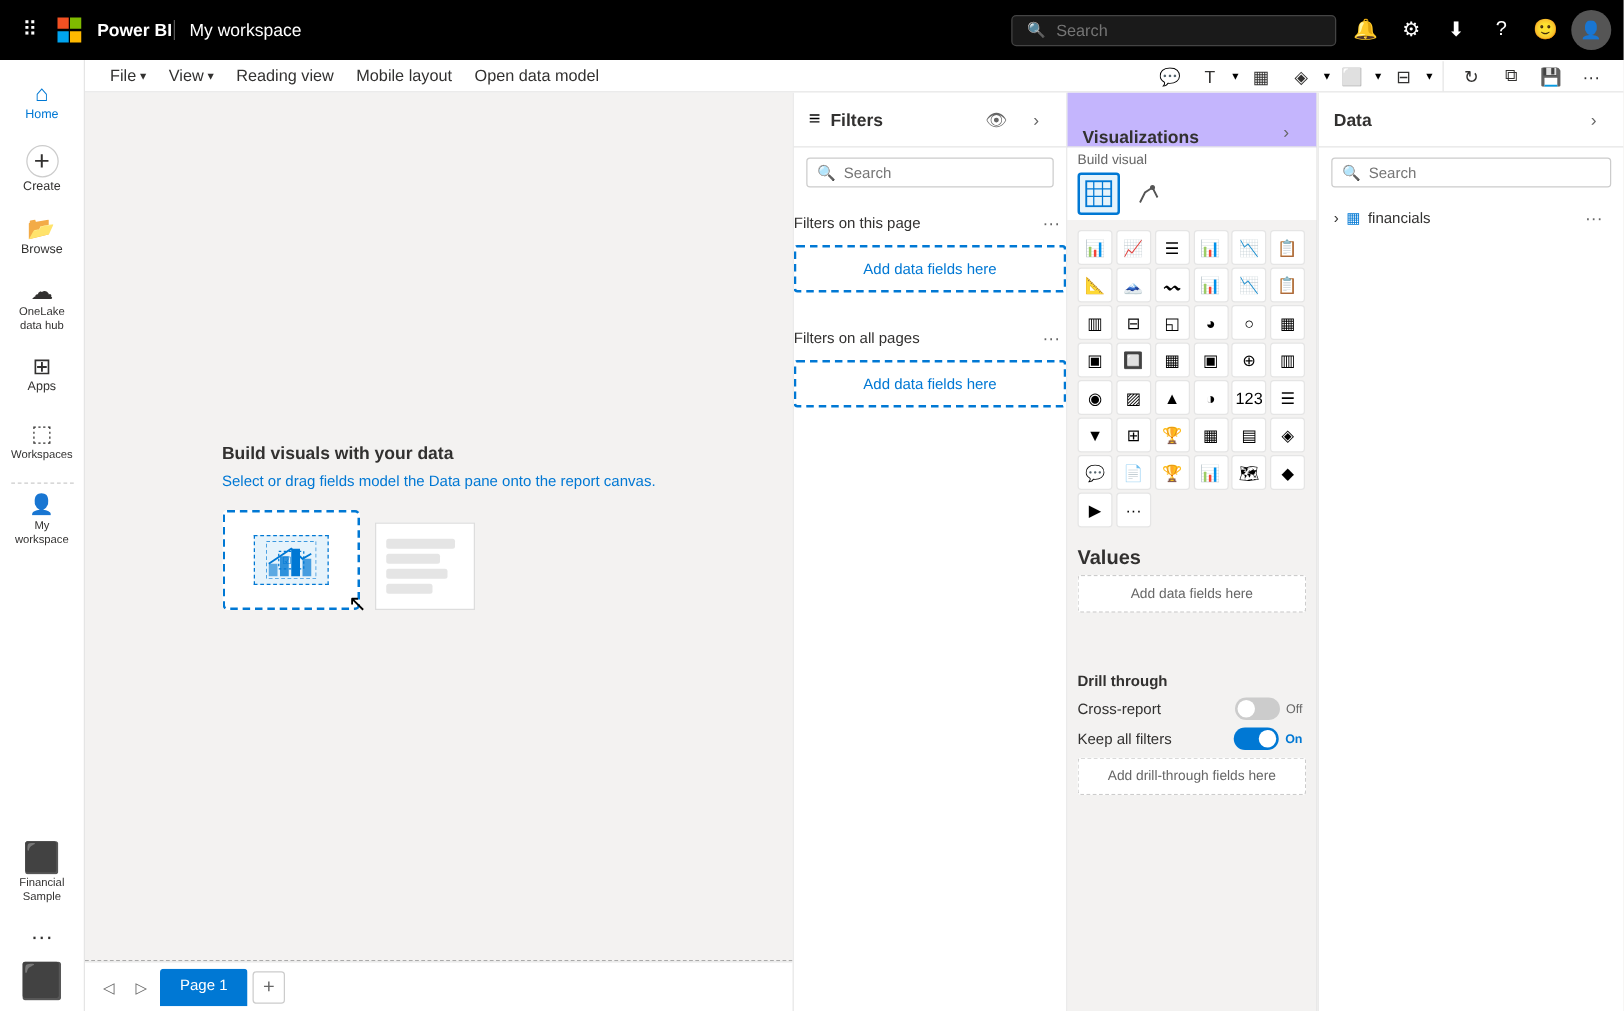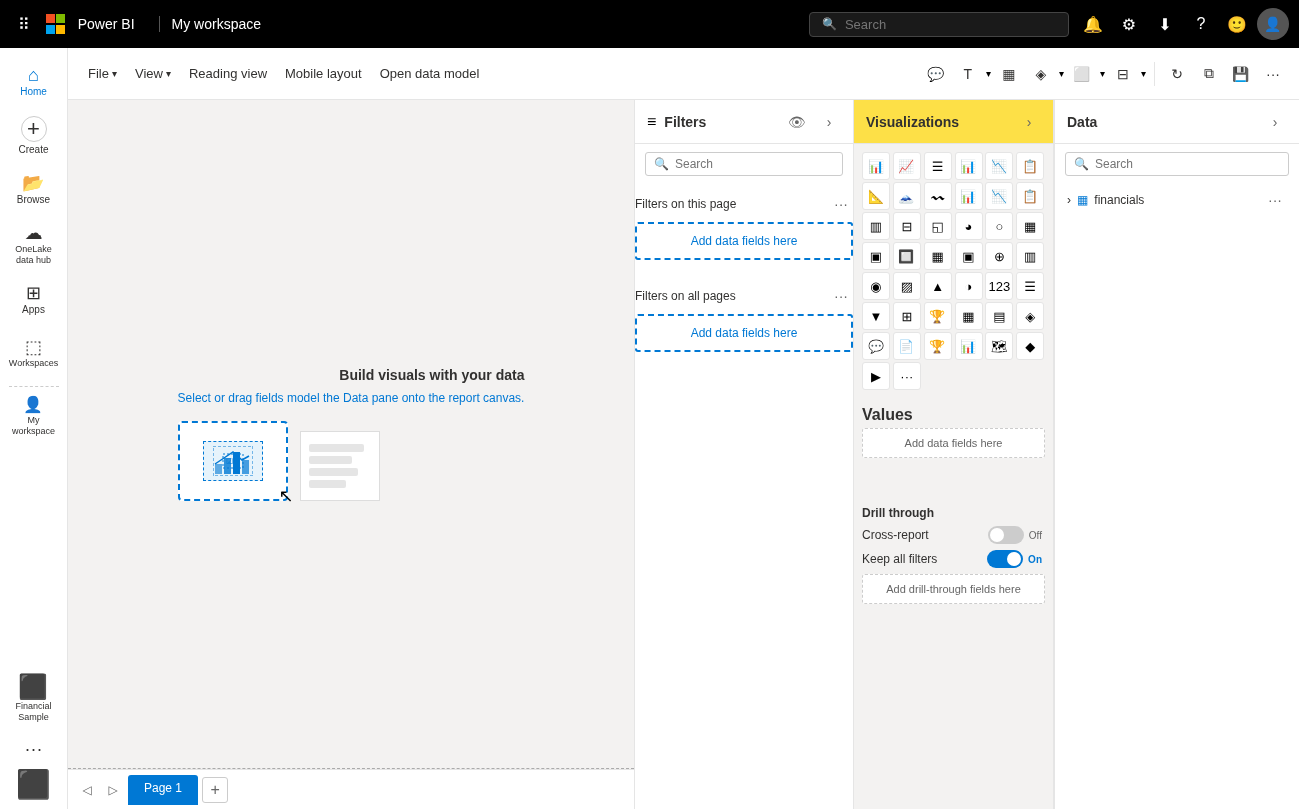--- a/index.html
+++ b/index.html
@@ -16,21 +16,21 @@
       flex-shrink: 0;
     }
     .top-nav-grid { color: white; font-size: 16px; cursor: pointer; padding: 4px 8px; }
     .ms-logo { display: flex; gap: 1px; margin-right: 4px; }
     .ms-logo-sq { width: 9px; height: 9px; }
     .ms-logo-sq.red { background: #f25022; }
     .ms-logo-sq.green { background: #7fba00; }
     .ms-logo-sq.blue { background: #00a4ef; }
     .ms-logo-sq.yellow { background: #ffb900; }
     .ms-logo-grid { display: grid; grid-template-columns: 1fr 1fr; grid-template-rows: 1fr 1fr; gap: 1px; width: 20px; height: 20px; }
-    .top-nav-brand { color: white; font-size: 14px; font-weight: 400; margin-right: 4px; border-right: 1px solid #555; padding-right: 24px; }
+    .top-nav-brand { color: white; font-size: 14px; font-weight: 700; margin-right: 4px; border-right: 1px solid #555; padding-right: 1px; }
     .top-nav-workspace { color: white; font-size: 14px; margin-right: auto; }
     .top-nav-search {
       display: flex; align-items: center; background: #1a1a1a; border: 1px solid #444;
       border-radius: 4px; padding: 4px 12px; width: 260px; gap: 8px; color: #aaa;
     }
     .top-nav-search input { background: transparent; border: none; outline: none; color: #aaa; font-size: 13px; width: 200px; }
     .top-nav-icons { display: flex; align-items: center; gap: 4px; color: white; }
     .top-nav-icon { width: 32px; height: 32px; display: flex; align-items: center; justify-content: center; cursor: pointer; border-radius: 4px; font-size: 16px; color: white; }
     .avatar { width: 32px; height: 32px; border-radius: 50%; background: #555; display: flex; align-items: center; justify-content: center; color: white; font-size: 14px; cursor: pointer; }
 
@@ -49,21 +49,21 @@
     }
     .sidebar-item.active { color: #0078d4; }
     .sidebar-item-icon { font-size: 18px; line-height: 1; }
     .sidebar-item-label { font-size: 10px; line-height: 1.2; }
     .sidebar-divider { width: 40px; border: none; border-top: 1px dashed #ccc; margin: 4px 0; }
     .sidebar-bottom { margin-top: auto; display: flex; flex-direction: column; align-items: center; }
     .sidebar-more { font-size: 18px; color: #323130; cursor: pointer; padding: 8px; }
 
     
     .toolbar {
-      height: 52px; background: white; border-bottom: 1px solid #e5e5e5;
+      height: 26px; background: white; border-bottom: 1px solid #e5e5e5;
       display: flex; align-items: center; padding: 0 12px; gap: 20px; flex-shrink: 0;
     }
     .toolbar-menu { display: flex; align-items: center; gap: 2px; }
     .toolbar-btn {
       display: flex; align-items: center; gap: 3px; padding: 4px 8px; cursor: pointer;
       border-radius: 3px; color: #323130; font-size: 13px; background: none; border: none;
     }
     .toolbar-divider { width: 1px; height: 24px; background: #e5e5e5; margin: 0 4px; }
     .toolbar-right { margin-left: auto; display: flex; align-items: center; gap: 4px; }
     .toolbar-icon-btn {
@@ -76,21 +76,21 @@
 
     
     .canvas {
       flex: 1; background: #f3f2f1; display: flex; flex-direction: column; position: relative;
       overflow: hidden;
     }
     .canvas-main {
       flex: 1; display: flex; align-items: center; justify-content: center;
       flex-direction: column;
     }
-    .build-visuals-box { text-align: right; }
+    .build-visuals-box { text-align: left; }
     .build-visuals-title { font-weight: 700; font-size: 14px; color: #323130; margin-bottom: 8px; }
     .build-visuals-sub { font-size: 12px; color: #0078d4; margin-bottom: 16px; }
     .canvas-placeholder-img {
       display: flex; gap: 12px; align-items: flex-end;
     }
     .placeholder-card {
       width: 110px; height: 80px; border: 2px dashed #0078d4; border-radius: 4px;
       background: white; display: flex; align-items: center; justify-content: center;
       position: relative;
     }
@@ -136,22 +136,22 @@
       border: 2px dashed #0078d4; border-radius: 3px; padding: 10px; text-align: center;
       color: #0078d4; font-size: 12px; cursor: pointer; margin-bottom: 8px;
     }
 
     
     .viz-panel {
       width: 200px; background: #f3f2f1; border-right: 1px solid #e5e5e5;
       display: flex; flex-direction: column; flex-shrink: 0;
     }
     .viz-panel-header {
-      height: 44px; display: flex; align-items: center; padding: 0 12px; gap: 9px;
-      border-bottom: 1px solid #e5e5e5; background: #fde047;
+      height: 44px; display: flex; align-items: flex-end; padding: 0 12px; gap: 9px;
+      border-bottom: 1px solid #e5e5e5; background: #c4b5fd;
     }
     .viz-grid { display: grid; grid-template-columns: repeat(6, 1fr); gap: 2px; padding: 8px; }
     .viz-icon {
       width: 28px; height: 28px; display: flex; align-items: center; justify-content: center;
       cursor: pointer; border-radius: 3px; font-size: 13px; background: white; border: 1px solid #e5e5e5;
     }
     .viz-build-icon {
       width: 34px; height: 34px; display: flex; align-items: center; justify-content: center;
       cursor: pointer; border-radius: 3px; font-size: 14px;
     }
@@ -377,20 +377,40 @@
           </div>
           <div class="filter-add-box">Add data fields here</div>
         </div>
       </div>
 
       <div class="viz-panel">
         <div class="viz-panel-header">
           <span class="panel-title">Visualizations</span>
           <button class="panel-icon-btn">›</button>
         </div>
+        <div style="background:white;padding:4px 8px;">
+          <div style="font-size:11px;color:#666;margin-bottom:4px;">Build visual</div>
+          <div style="display:flex;gap:6px;">
+            <div class="viz-build-icon selected">
+              <svg width="22" height="22" viewBox="0 0 22 22">
+                  <rect x="1" y="1" width="20" height="20" fill="none" stroke="#0078d4" stroke-width="1.5"></rect>
+                  <line x1="1" y1="7" x2="21" y2="7" stroke="#0078d4" stroke-width="1"></line>
+                  <line x1="1" y1="13" x2="21" y2="13" stroke="#0078d4" stroke-width="1"></line>
+                  <line x1="7" y1="1" x2="7" y2="21" stroke="#0078d4" stroke-width="1"></line>
+                  <line x1="14" y1="1" x2="14" y2="21" stroke="#0078d4" stroke-width="1"></line>
+                </svg>
+            </div>
+            <div class="viz-build-icon">
+              <svg width="22" height="22" viewBox="0 0 22 22">
+                  <path d="M4 18 L8 10 L14 6 L18 14" fill="none" stroke="#555" stroke-width="1.5"></path>
+                  <circle cx="14" cy="6" r="2" fill="#555"></circle>
+                </svg>
+            </div>
+          </div>
+        </div>
 
         <div class="viz-grid">
 
           <div class="viz-icon">📊</div>
           <div class="viz-icon">📈</div>
           <div class="viz-icon">☰</div>
           <div class="viz-icon">📊</div>
           <div class="viz-icon">📉</div>
           <div class="viz-icon">📋</div>
 

